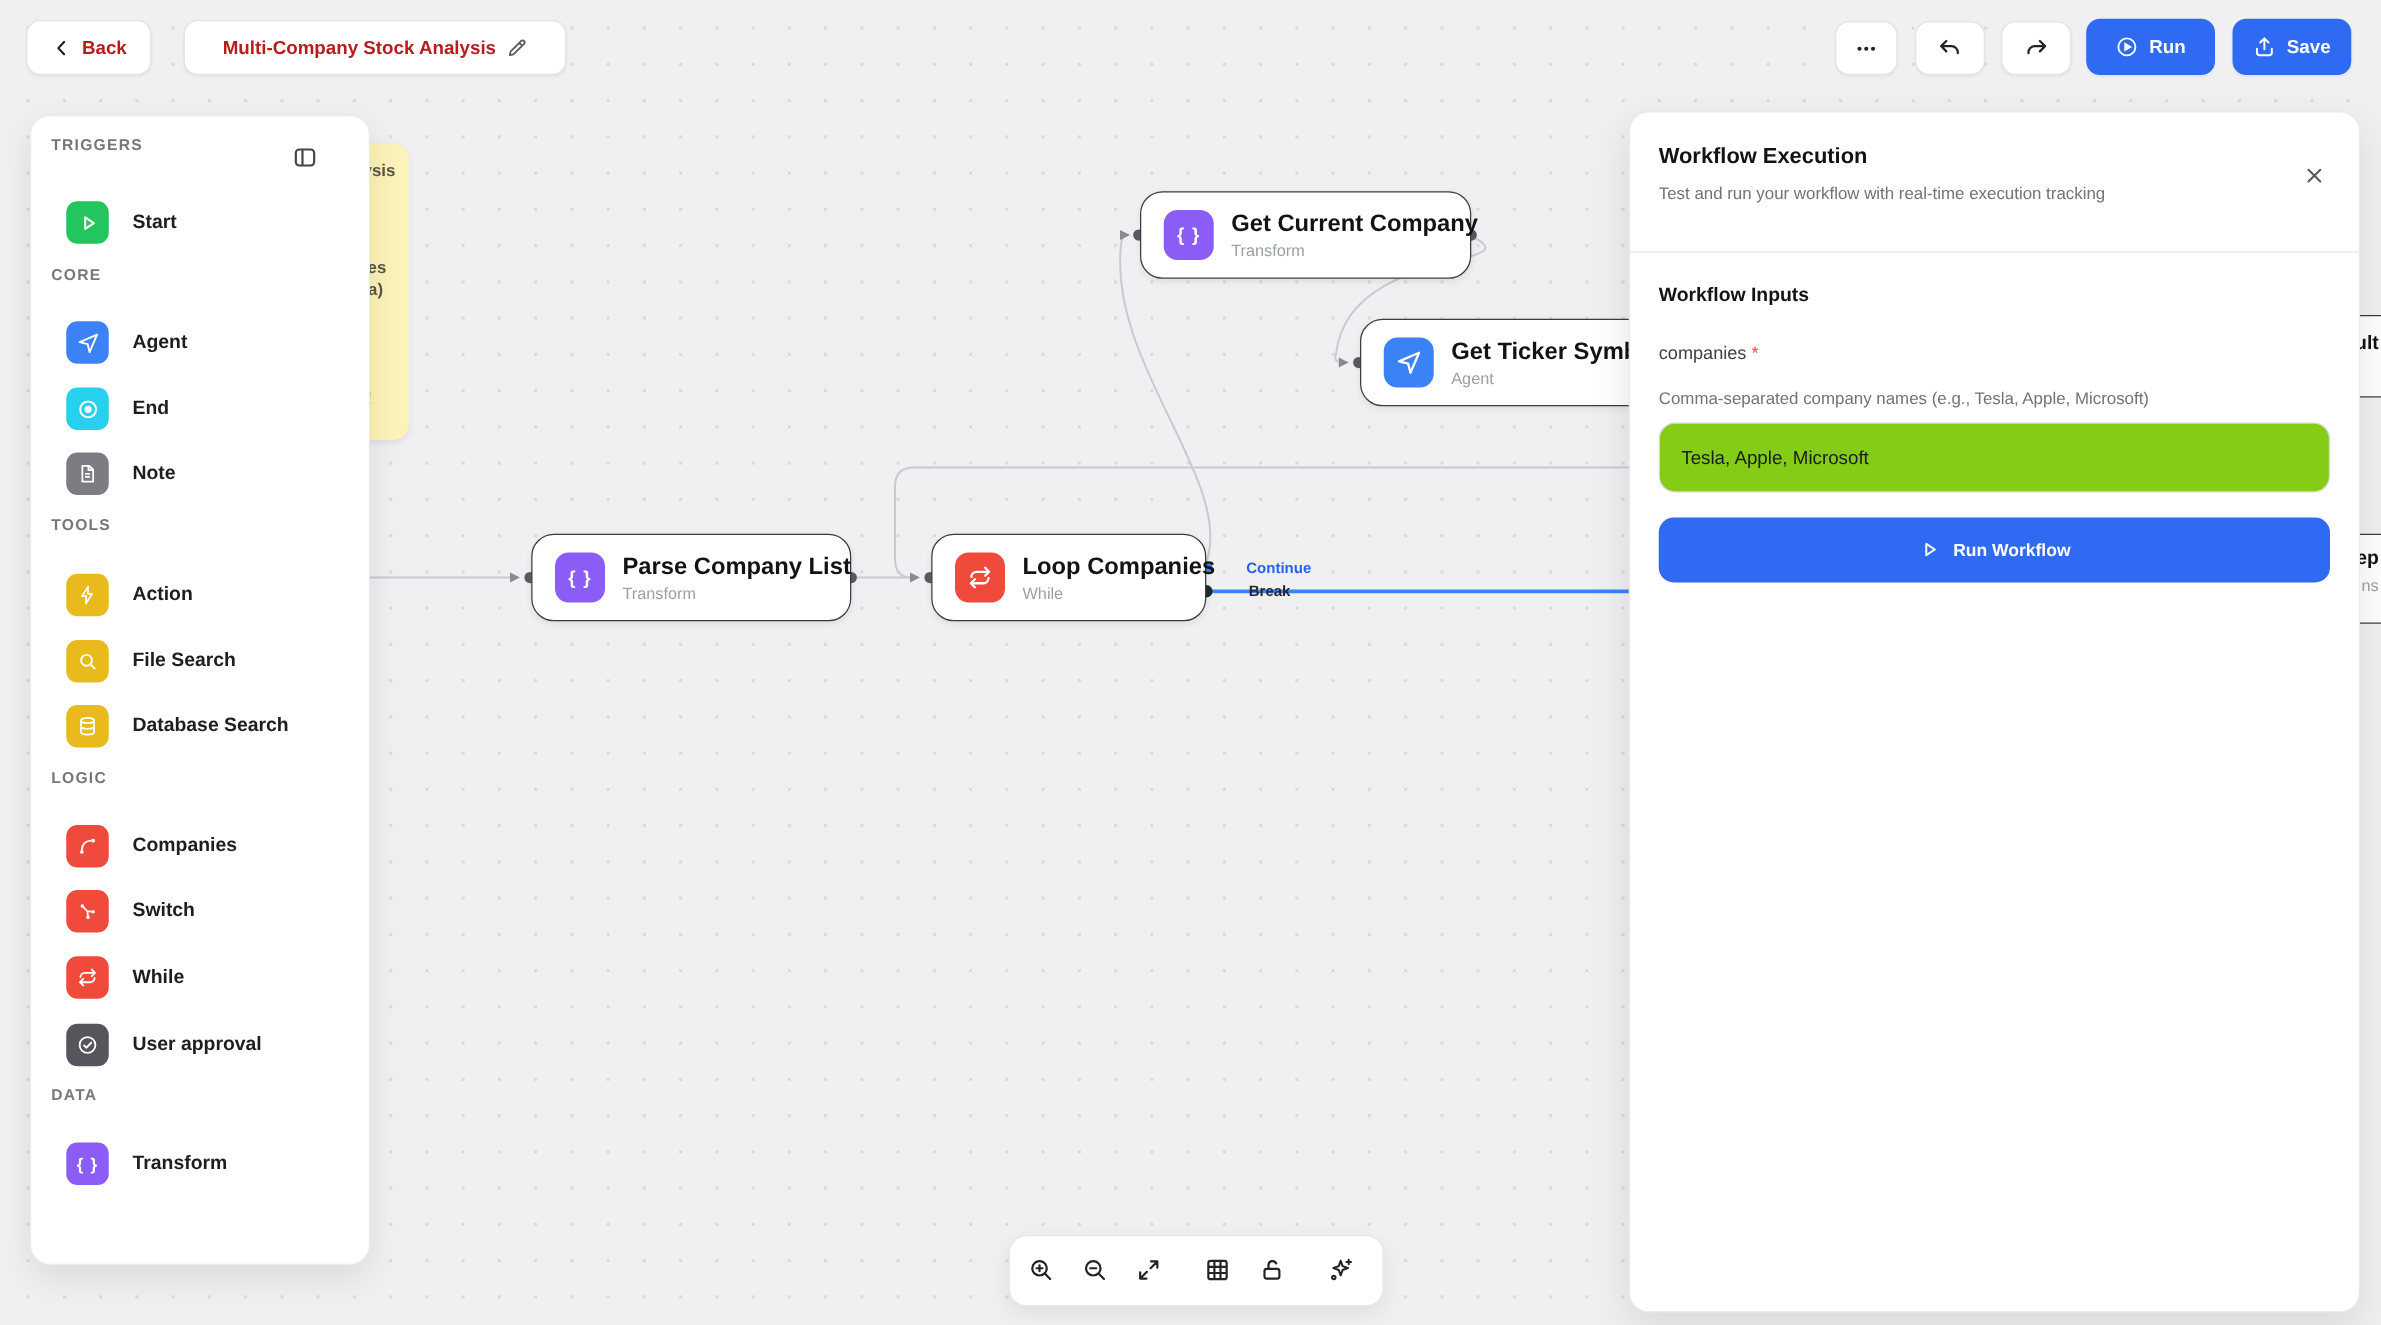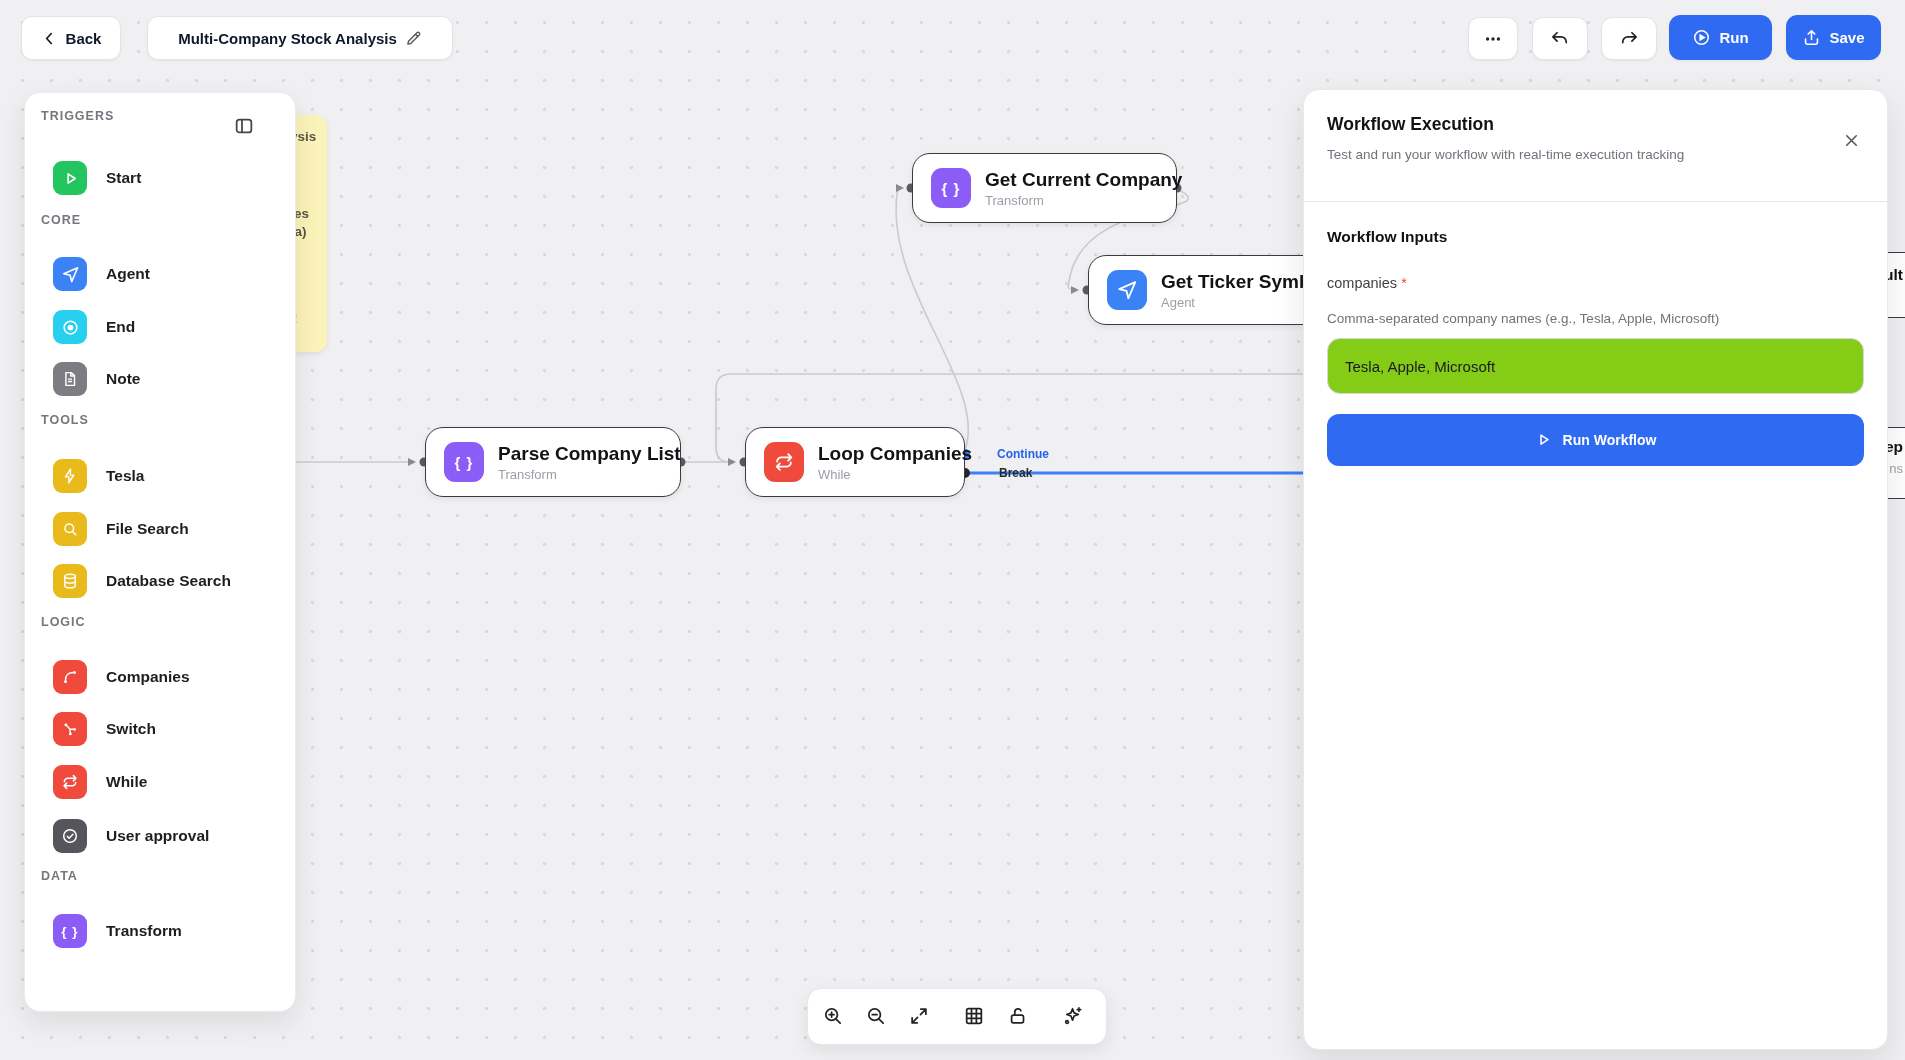--- a/index.html
+++ b/index.html
@@ -4,21 +4,21 @@
 <style>
   html,body{margin:0;padding:0;width:1905px;height:1060px;overflow:hidden;
     font-family:"Liberation Sans",sans-serif;-webkit-font-smoothing:antialiased;}
   .stage{position:relative;width:1905px;height:1060px;
     background-color:#f0f0f2;
     background-image:radial-gradient(#d9d9dd 1.4px,transparent 1.5px);
     background-size:29px 29px;background-position:8px 8px;}
   
   .tbtn{position:absolute;display:flex;align-items:center;justify-content:center;gap:8px;
     background:#fff;border:1px solid #e4e4e8;border-radius:11px;
-    box-shadow:0 1px 2px rgba(0,0,0,.05);color:#0f172a;font-size:15px;font-weight:600;
+    box-shadow:0 1px 2px rgba(0,0,0,.05);color:#b91c1c;font-size:15px;font-weight:600;
     cursor:pointer;z-index:40;box-sizing:border-box;}
   .tbtn.blue{background:#2f6bf2;border-color:#2f6bf2;color:#fff;}
   .tbtn svg{flex:0 0 auto;}
   
   .sidebar{position:absolute;left:24px;top:92px;width:270px;height:918px;background:#fff;
     border:1px solid #ececf0;border-radius:16px;box-shadow:0 10px 28px rgba(0,0,0,.09);z-index:30;}
   .shead{position:absolute;left:16px;font-size:12.5px;font-weight:700;letter-spacing:.08em;
     color:#76767e;}
   .srow{position:absolute;left:16px;right:14px;height:36px;display:flex;align-items:center;
     gap:19px;padding-left:12px;border-radius:10px;cursor:grab;box-sizing:border-box;}
@@ -259,21 +259,21 @@
       <span class="slabel">Note</span>
     </div>
 
     <div class="shead" style="top:320px">TOOLS</div>
     <div class="srow" style="top:365px">
       <span class="sicon c-yellow">
           <svg width="18" height="18" viewBox="0 0 24 24" fill="none" stroke="#fff" stroke-width="1.9" stroke-linejoin="round">
             <path d="M12.7 3 L6 13.2 h4.6 L10.3 21 L17 10.8 h-4.6 Z"></path>
           </svg>
         </span>
-      <span class="slabel">Tesla</span>
+      <span class="slabel">Action</span>
     </div>
     <div class="srow" style="top:418px">
       <span class="sicon c-yellow">
           <svg width="18" height="18" viewBox="0 0 24 24" fill="none" stroke="#fff" stroke-width="2" stroke-linecap="round">
             <circle cx="11" cy="11" r="5.8"></circle>
             <path d="M15.3 15.3 L19.6 19.6"></path>
           </svg>
         </span>
       <span class="slabel">File Search</span>
     </div>

